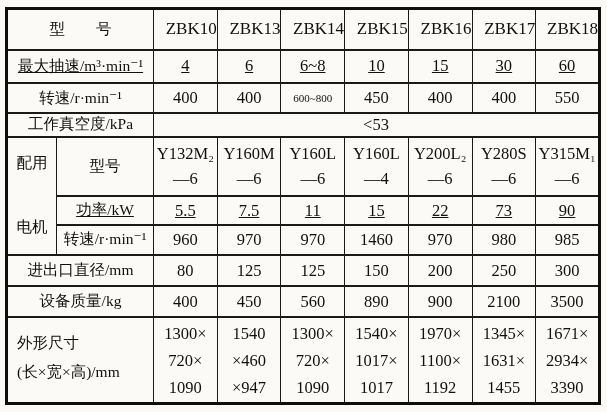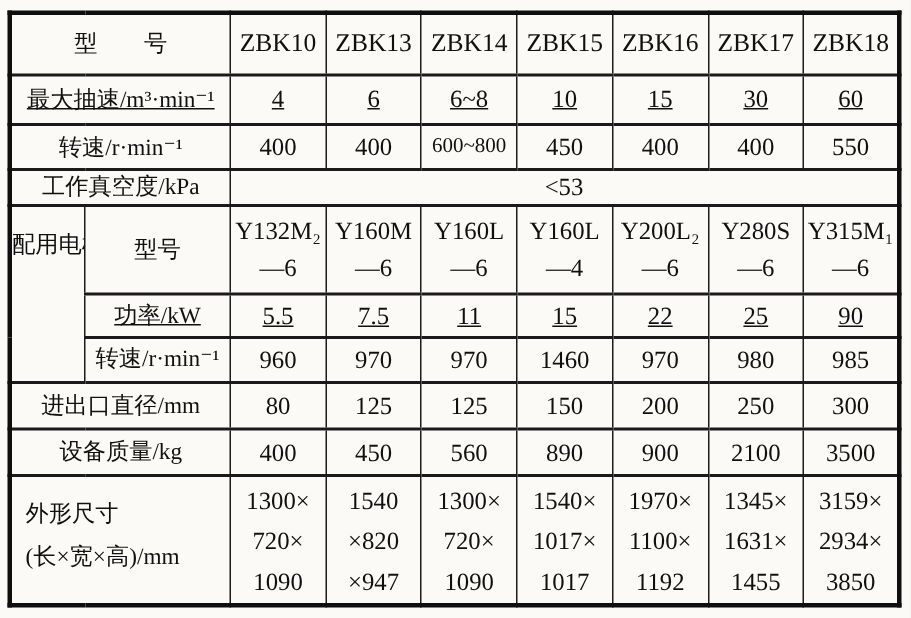--- a/index.html
+++ b/index.html
@@ -25,29 +25,29 @@
     border-bottom-width:2px;
     text-align:center;
     vertical-align:middle;
     padding:0;
     font-size:16.5px;
     color:#101010;
     overflow:hidden;
     white-space:nowrap;
   }
   td.lbl{font-size:15.5px;}
-  td.hdr{font-size:17px;}
-  td.small-val{font-size:14px;}
+  td.hdr{font-size:17px;text-align:right;}
+  td.small-val{font-size:11px;}
   .two-line div{line-height:25px;}
   .dims-row td div{line-height:27px;}
   td.dims-label{text-align:left;padding-left:9px;vertical-align:top;padding-top:10px;}
   td.dims-label div{line-height:29px;font-size:15.5px;}
   td.group-cell{font-size:15.5px;}
   .group-inner{
-    display:flex;justify-content:space-between;
+    display:flex;flex-direction:column;justify-content:space-between;
     height:100%;box-sizing:border-box;padding:15px 0 16px 0;
   }
   tr.r-header{height:40px;}
   tr.r-maxspeed{height:33px;text-decoration:underline;}
   tr.r-speed{height:29px;}
   tr.r-vacuum{height:19px;}
   tr.r-motor-model{height:58px;}
   tr.r-motor-power{height:28px;text-decoration:underline;}
   tr.r-motor-speed{height:29px;}
   tr.r-port{height:31px;}
@@ -148,21 +148,21 @@
       </td>
     </tr>
 
     <tr class="r-motor-power">
       <td class="lbl">功率/kW</td>
       <td>5.5</td>
       <td>7.5</td>
       <td>11</td>
       <td>15</td>
       <td>22</td>
-      <td>25</td>
+      <td>73</td>
       <td>90</td>
     </tr>
 
     <tr class="r-motor-speed">
       <td class="lbl">转速/r·min⁻¹</td>
       <td>960</td>
       <td>970</td>
       <td>970</td>
       <td>1460</td>
       <td>970</td>
@@ -197,21 +197,21 @@
         <div>外形尺寸</div>
         <div>(长×宽×高)/mm</div>
       </td>
       <td>
         <div>1300×</div>
             <div>720×</div>
             <div>1090</div>
       </td>
       <td>
         <div>1540</div>
-            <div>×820</div>
+            <div>×460</div>
             <div>×947</div>
       </td>
       <td>
         <div>1300×</div>
             <div>720×</div>
             <div>1090</div>
       </td>
       <td>
         <div>1540×</div>
             <div>1017×</div>
@@ -221,20 +221,20 @@
         <div>1970×</div>
             <div>1100×</div>
             <div>1192</div>
       </td>
       <td>
         <div>1345×</div>
             <div>1631×</div>
             <div>1455</div>
       </td>
       <td>
-        <div>3159×</div>
+        <div>1671×</div>
             <div>2934×</div>
-            <div>3850</div>
+            <div>3390</div>
       </td>
     </tr>
   </tbody>
     </table>
 </div>
 
 </body></html>

